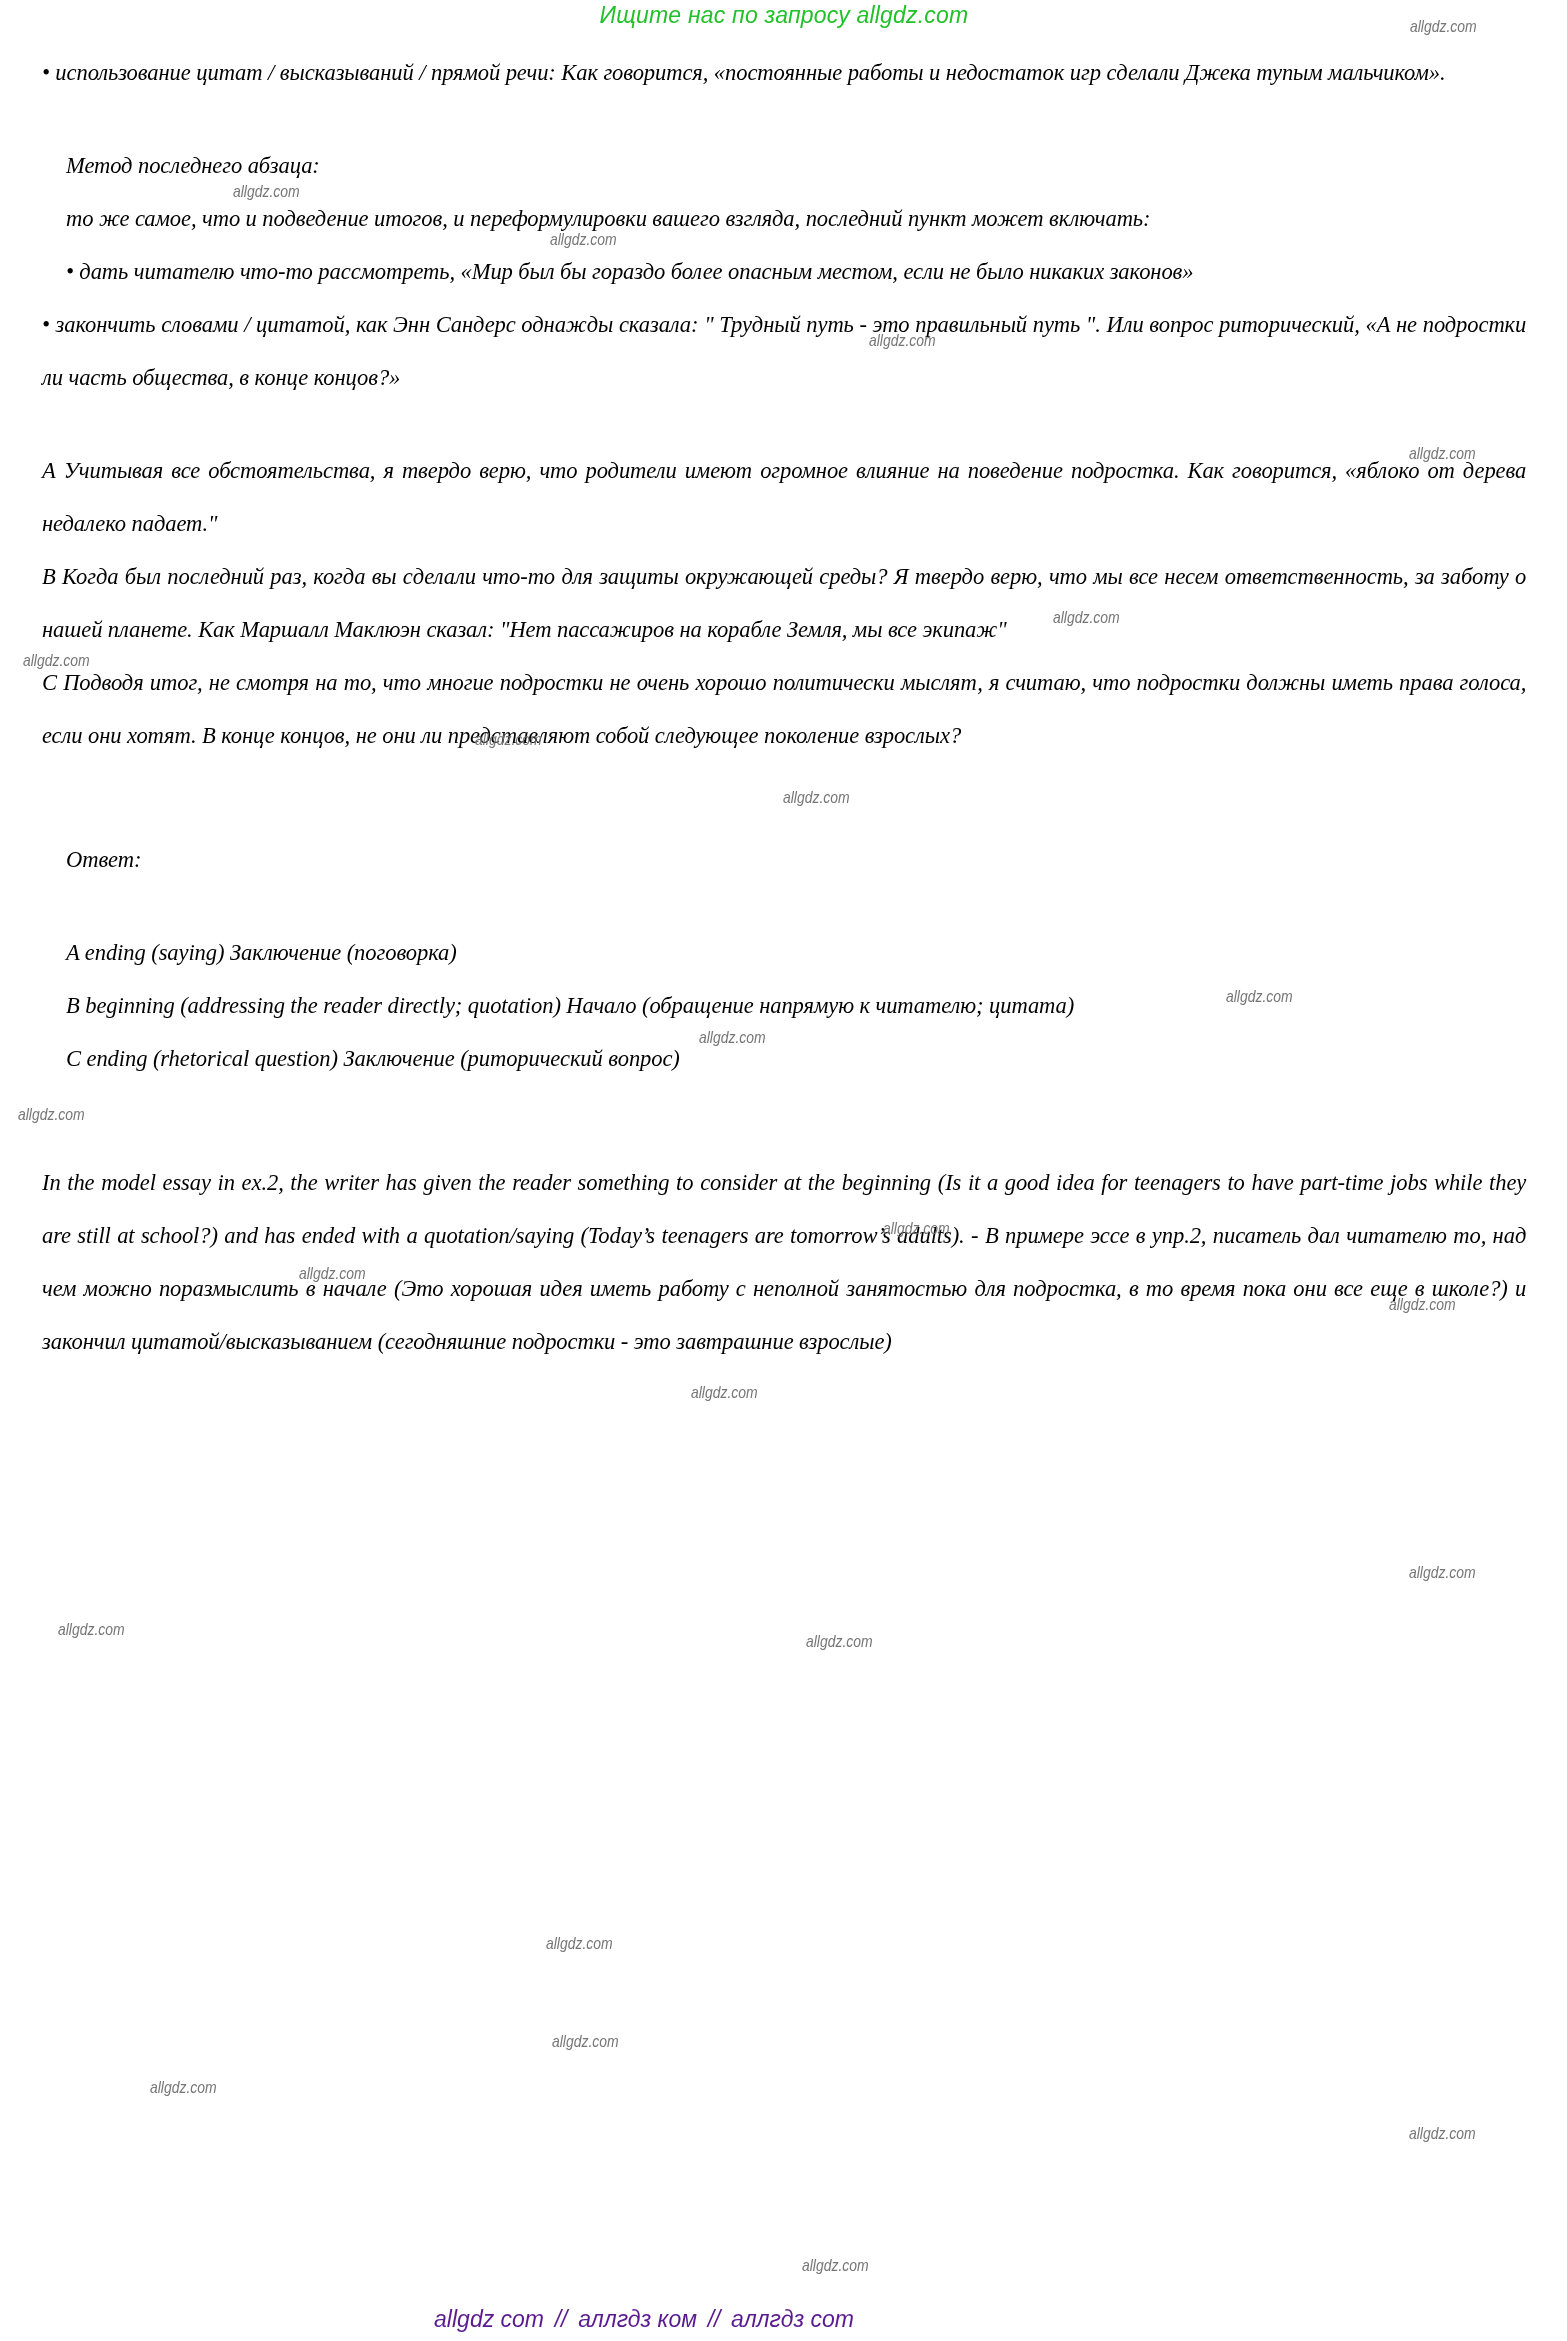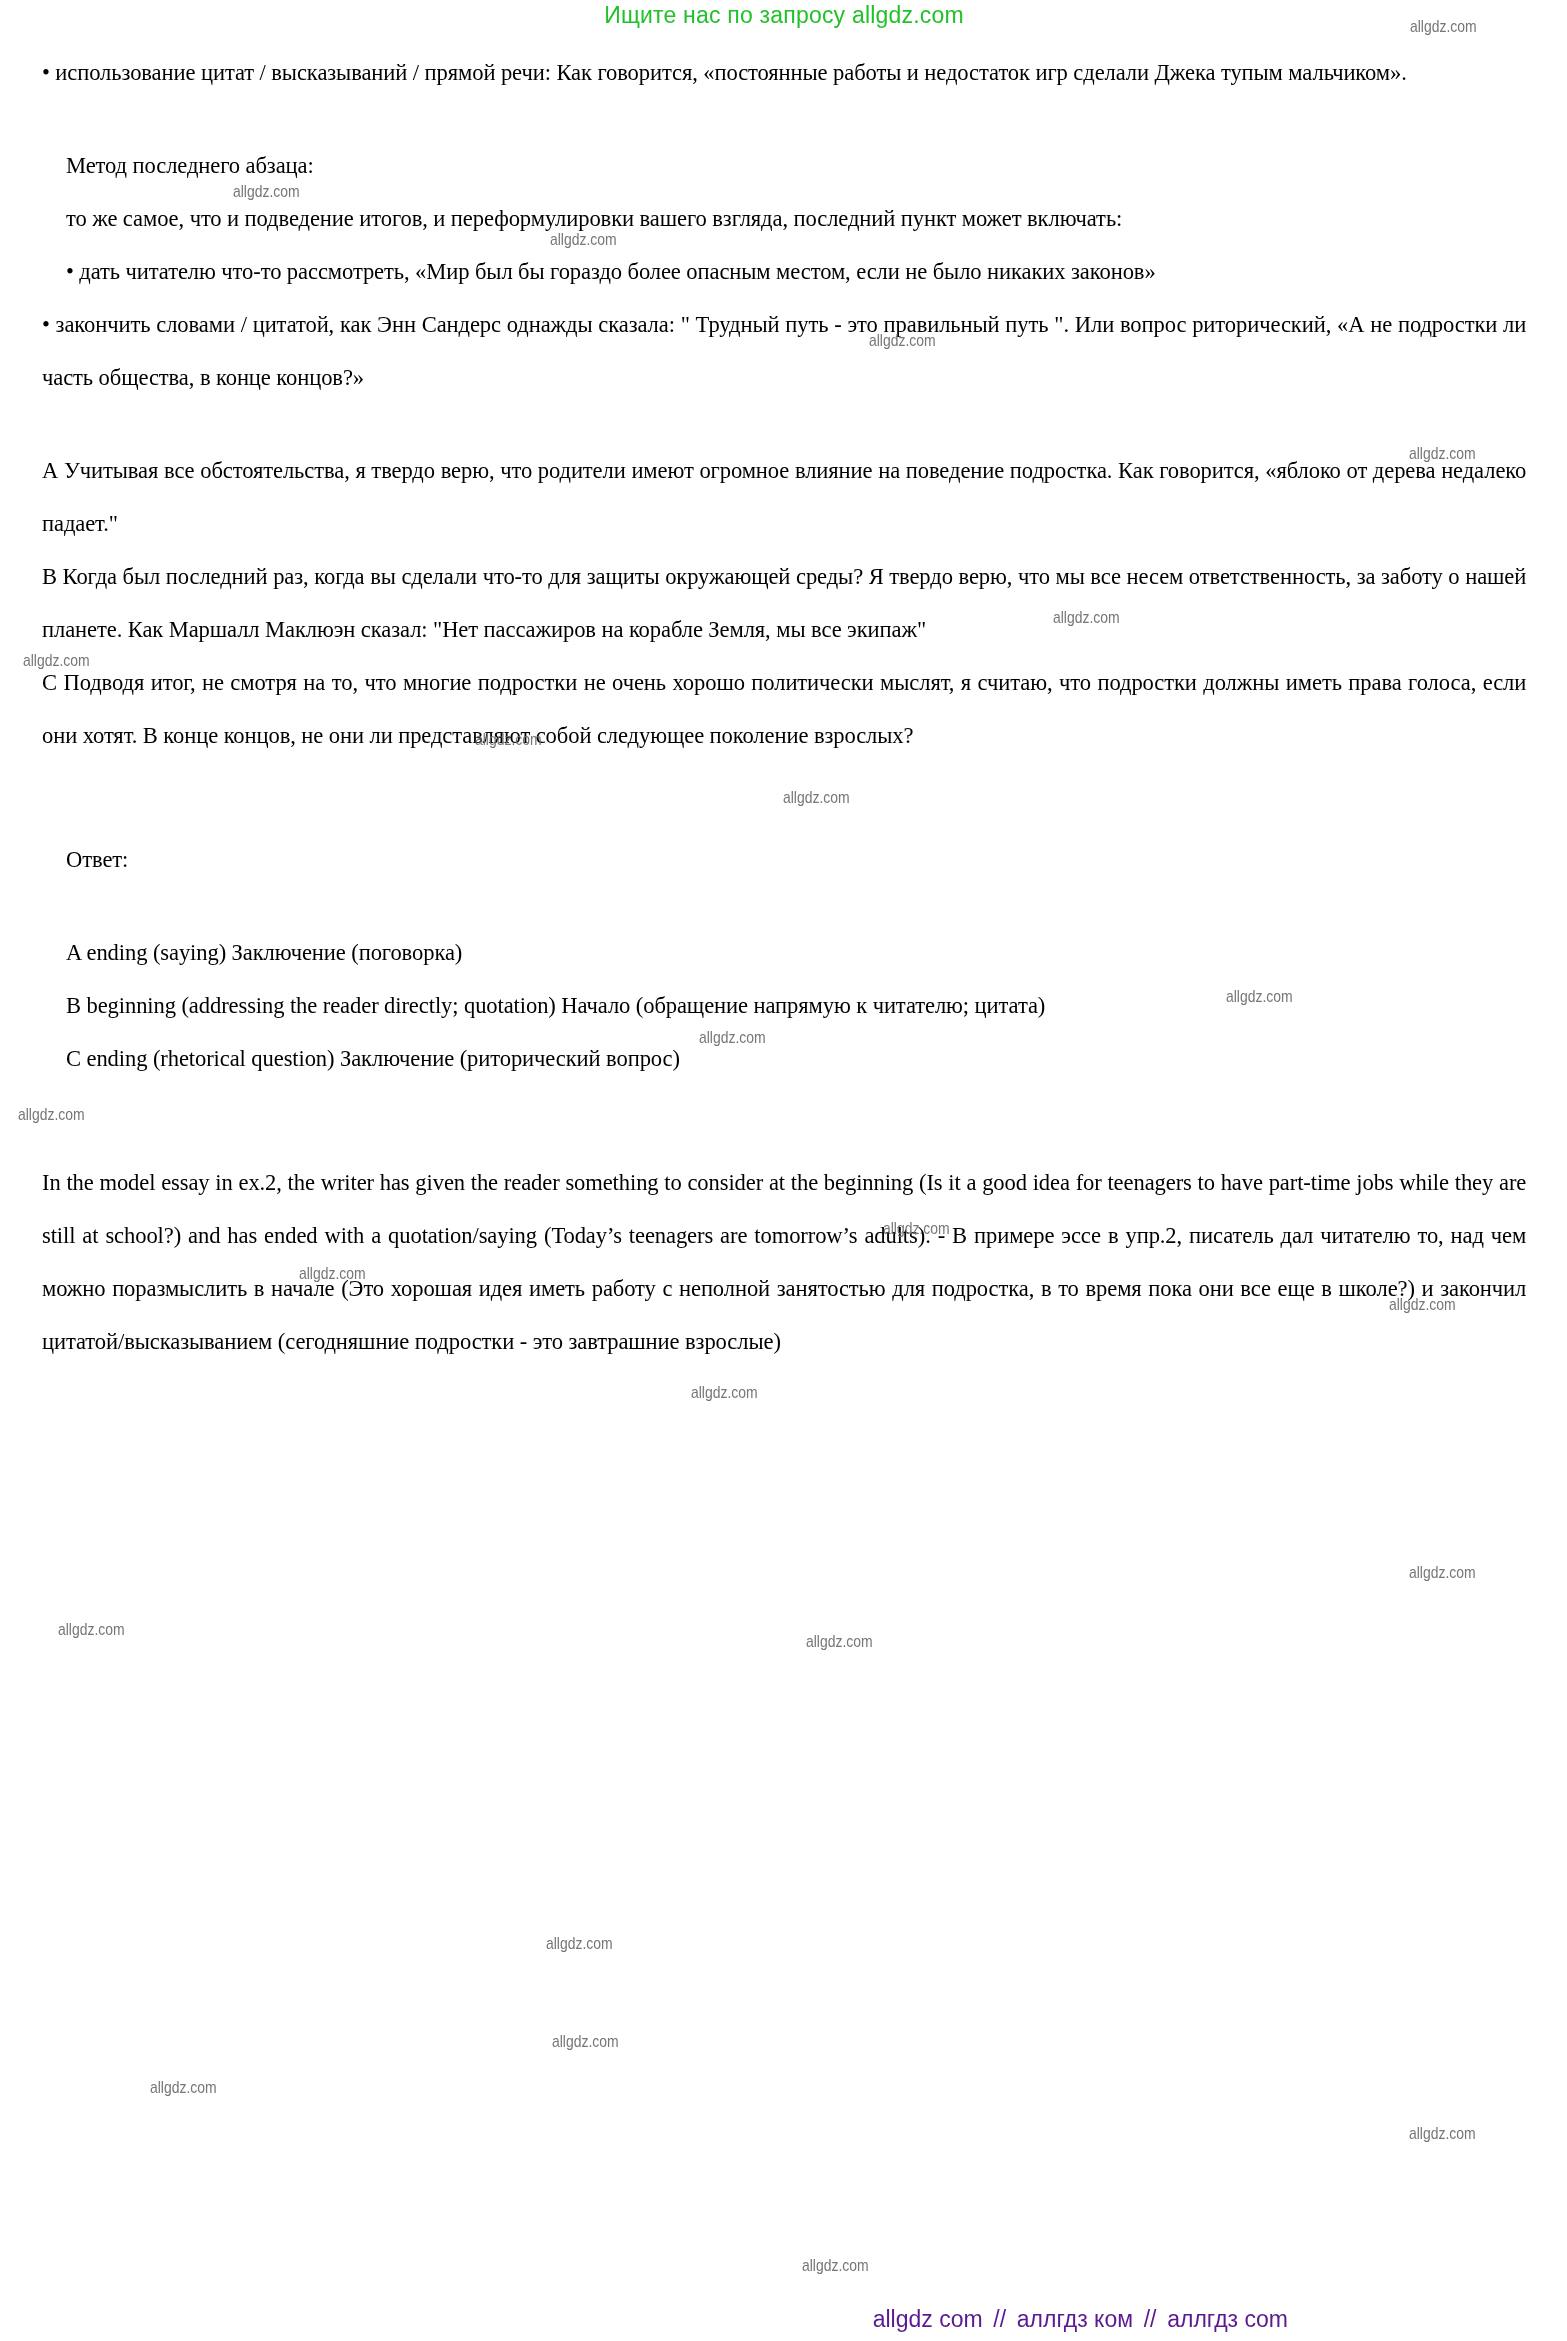--- a/index.html
+++ b/index.html
@@ -16,20 +16,21 @@
     overflow: hidden;
   }
 
   
   #page {
     position: relative;
     width: 1568px;
     height: 2342px;
     box-sizing: border-box;
     padding: 0 26px;
+    font-style: italic;
   }
 
   
   .banner {
     position: absolute;
     top: 1.5px;
     left: 0;
     width: 1568px;
     text-align: center;
     font-family: "Liberation Sans", "DejaVu Sans", sans-serif;
@@ -87,21 +88,21 @@
     pointer-events: none;
     opacity: 0.95;
   }
 
   
   .footer-links {
     position: absolute;
     bottom: 9.2px;
     left: 0;
     width: 1288px;
-    text-align: right;
+    text-align: center;
     font-family: "Liberation Sans", "DejaVu Sans", sans-serif;
     font-size: 23px;
     color: #5b1a8f;
     white-space: nowrap;
   }
   .footer-links .sep { padding: 0 10.7px; }
 </style>
 </head>
 <body>
 

